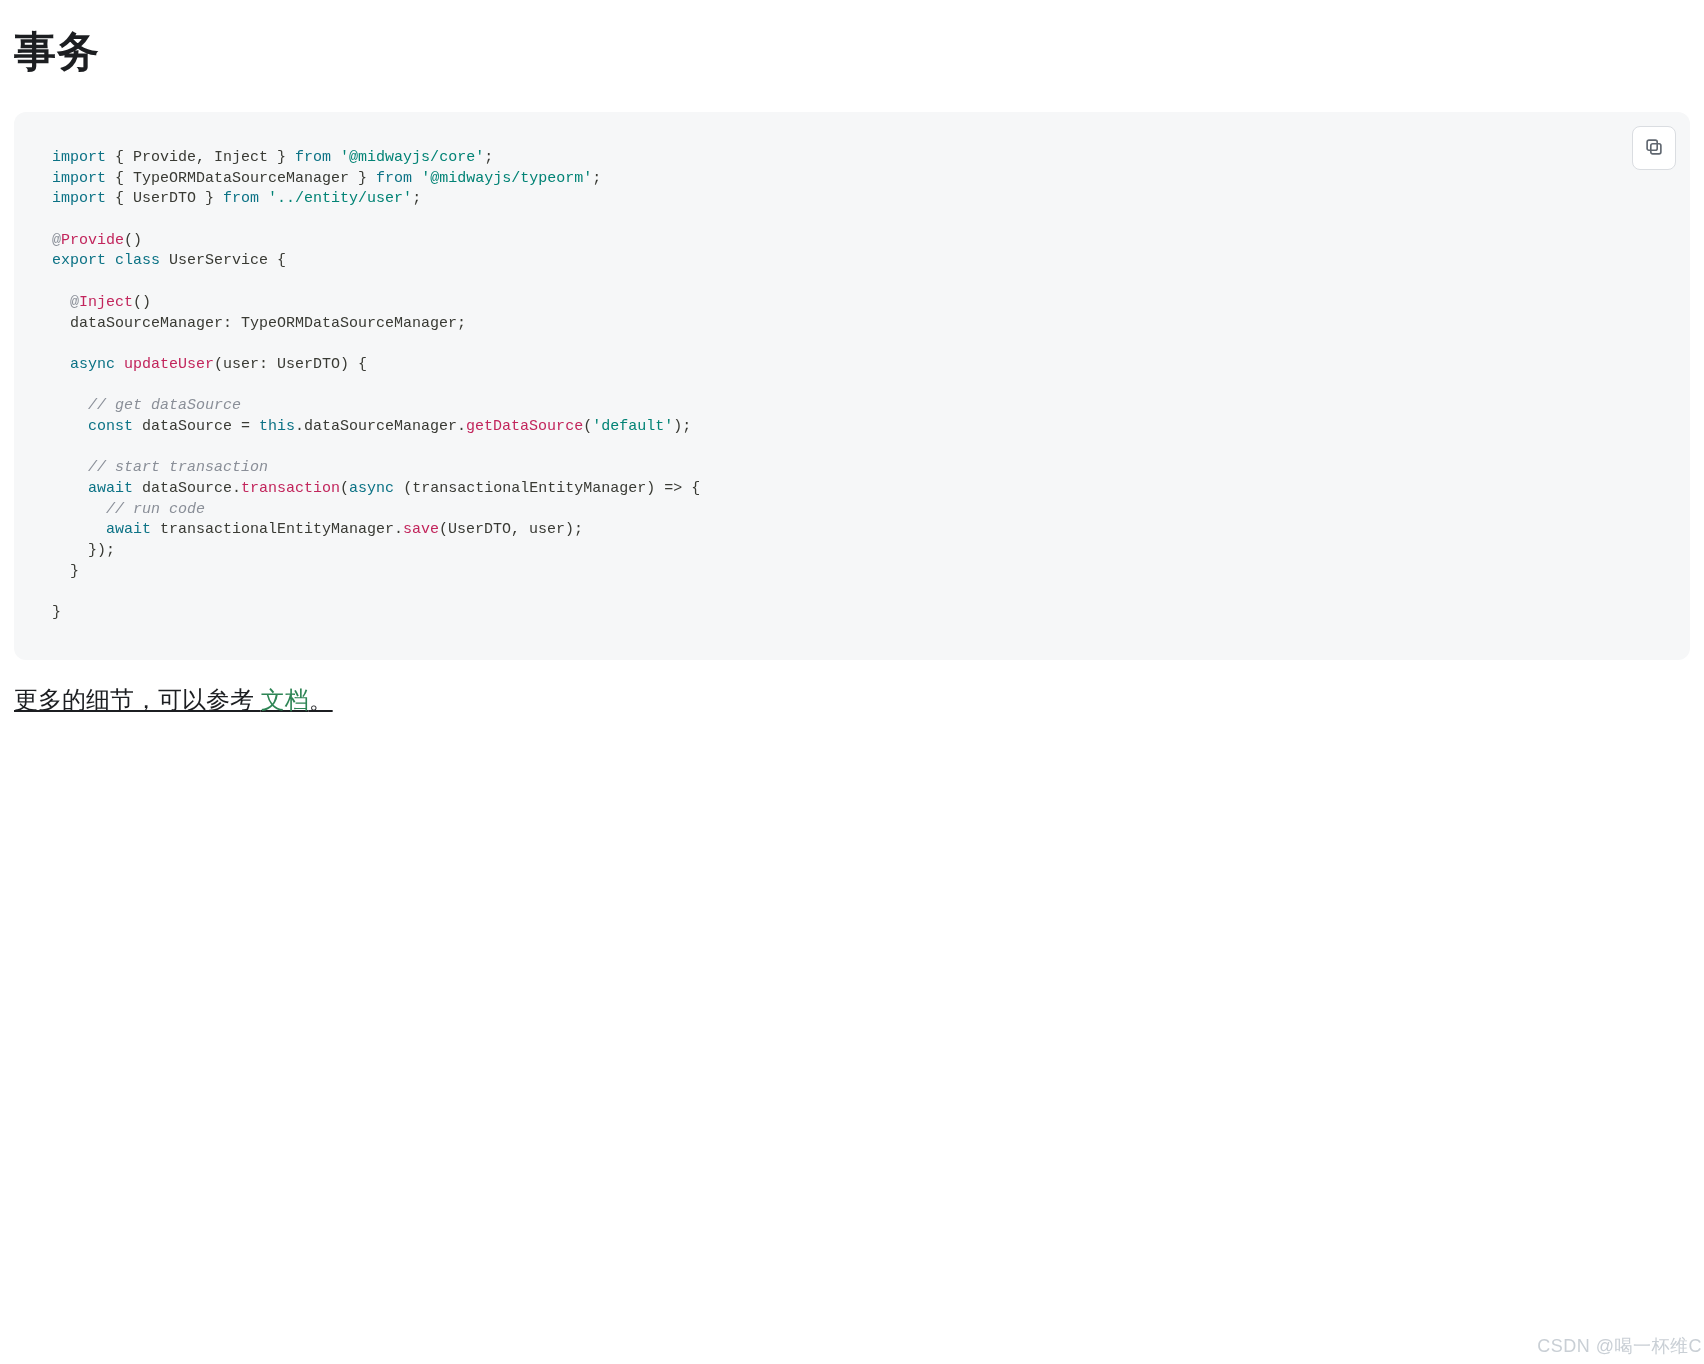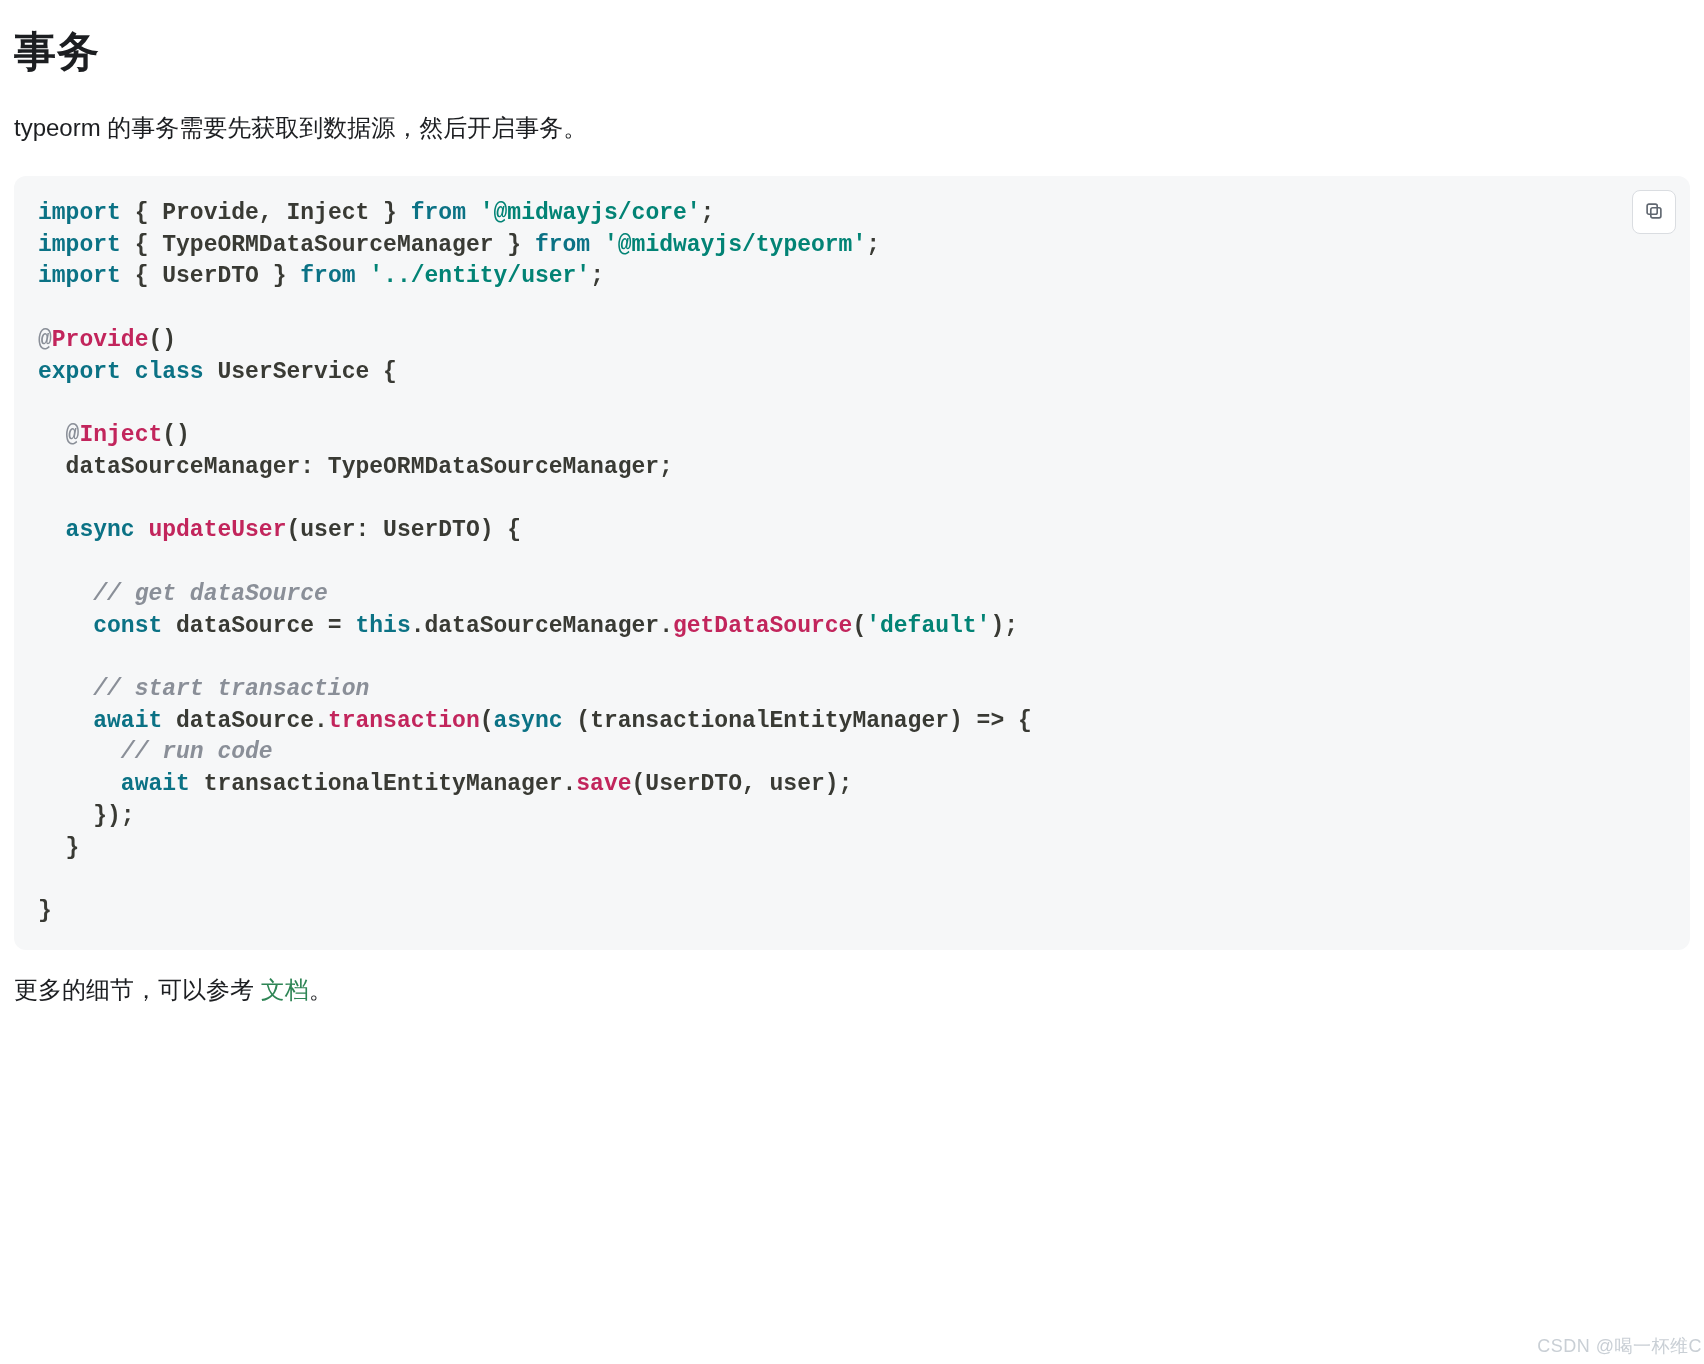--- a/index.html
+++ b/index.html
@@ -29,27 +29,26 @@
     color: #1c1e21;
   }
   .codeblock {
     background: #f6f7f8;
     border-radius: 12px;
     padding: 22px 24px;
     position: relative;
     overflow: auto;
   }
   .codeblock pre {
-    margin: 0;
+    margin: 14px;
     font-family: "SFMono-Regular", Menlo, Consolas, "Liberation Mono", monospace;
-    font-size: 23px;
+    font-size: 15px;
     line-height: 1.38;
     white-space: pre;
     color: #393a34;
-    font-weight: bold;
   }
   .copy-btn {
     position: absolute;
     top: 14px;
     right: 14px;
     width: 44px;
     height: 44px;
     border-radius: 8px;
     border: 1px solid #dadde1;
     background: #fff;
@@ -63,20 +62,21 @@
   .tok-kw   { color: #0b7285; }       
   .tok-str  { color: #028375; }       
   .tok-fn   { color: #c2255c; }       
   .tok-dec  { color: #c2255c; }       
   .tok-cmt  { color: #8a8f98; font-style: italic; } 
   .tok-at   { color: #8a8f98; }       
 
   .outro {
     font-size: 24px;
     color: #1c1e21;
+    text-decoration: underline;
   }
   .outro a {
     color: #2e8555;
     text-decoration: none;
   }
   .watermark {
     position: absolute;
     bottom: 6px;
     right: 2px;
     color: #c9cfd5;
@@ -84,21 +84,20 @@
     letter-spacing: 0.5px;
     user-select: none;
   }
 </style>
 </head>
 <body>
 
 <div class="page">
   <h2 class="heading">事务</h2>
 
-  <p class="intro">typeorm 的事务需要先获取到数据源，然后开启事务。</p>
 
   <div class="codeblock">
     <button class="copy-btn">
       <span>
         <svg viewBox="0 0 24 24" fill="none" stroke="currentColor" stroke-width="1.8">
           <rect x="8.5" y="8.5" width="11" height="11" rx="2"></rect>
           <rect x="4.5" y="4.5" width="11" height="11" rx="2"></rect>
         </svg>
       </span>
     </button>

